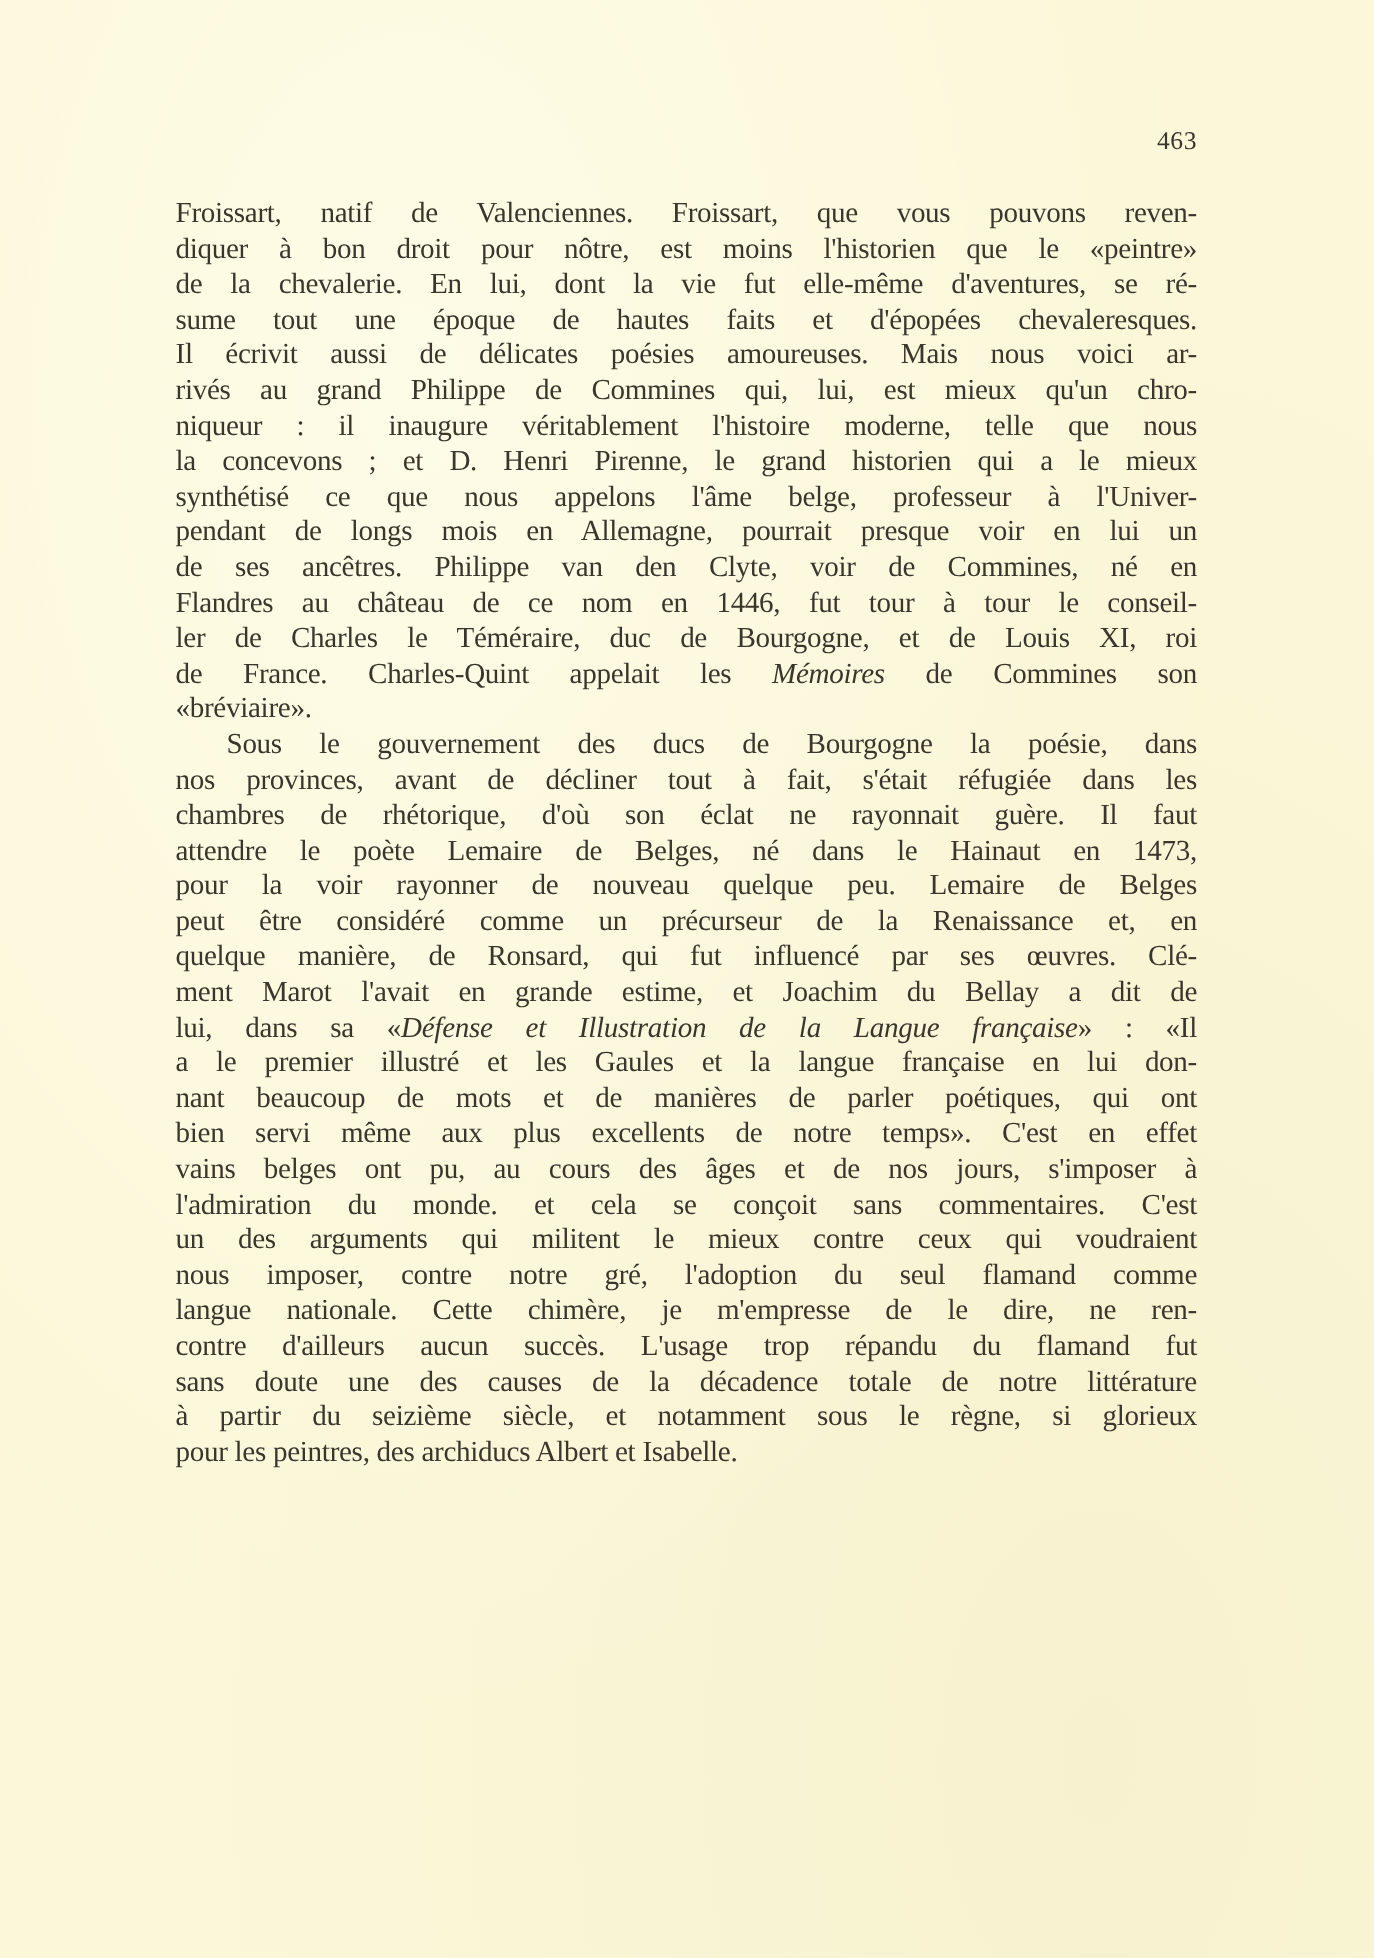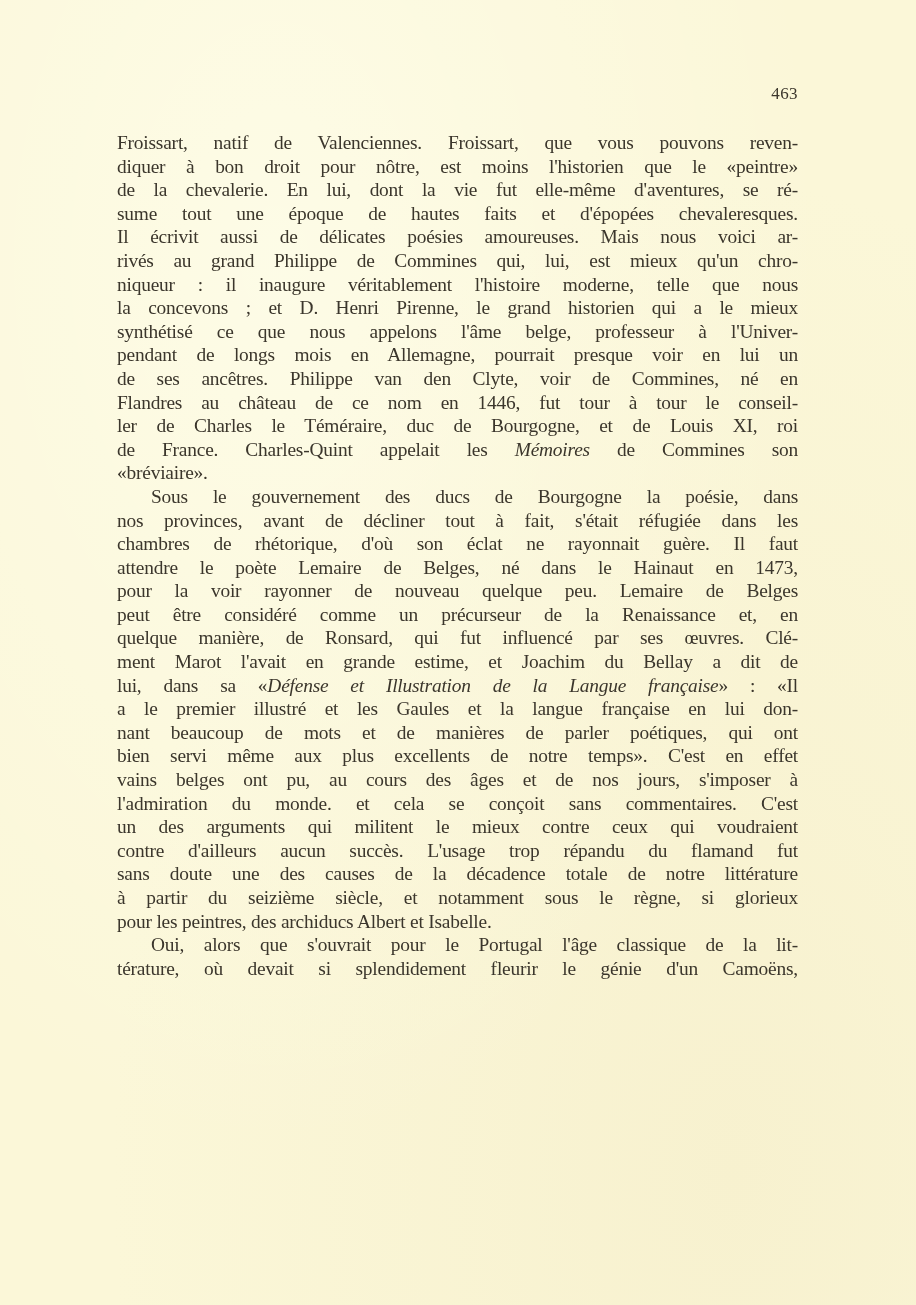--- a/index.html
+++ b/index.html
@@ -77,24 +77,22 @@
       <span class="line">peut être considéré comme un précurseur de la Renaissance et, en</span>
       <span class="line">quelque manière, de Ronsard, qui fut influencé par ses œuvres. Clé-</span>
       <span class="line">ment Marot l'avait en grande estime, et Joachim du Bellay a dit de</span>
       <span class="line"><span>lui, dans sa «</span><em>Défense et Illustration de la Langue française</em><span>» : «Il</span></span>
       <span class="line">a le premier illustré et les Gaules et la langue française en lui don-</span>
       <span class="line">nant beaucoup de mots et de manières de parler poétiques, qui ont</span>
       <span class="line">bien servi même aux plus excellents de notre temps». C'est en effet</span>
       <span class="line">vains belges ont pu, au cours des âges et de nos jours, s'imposer à</span>
       <span class="line">l'admiration du monde. et cela se conçoit sans commentaires. C'est</span>
       <span class="line">un des arguments qui militent le mieux contre ceux qui voudraient</span>
+      <span class="line">nous imposer, contre notre gré, l'adoption du seul flamand comme</span>
+      <span class="line">langue nationale. Cette chimère, je m'empresse de le dire, ne ren-</span>
       <span class="line">contre d'ailleurs aucun succès. L'usage trop répandu du flamand fut</span>
       <span class="line">sans doute une des causes de la décadence totale de notre littérature</span>
       <span class="line">à partir du seizième siècle, et notamment sous le règne, si glorieux</span>
       <span class="line last">pour les peintres, des archiducs Albert et Isabelle.</span>
     </div>
 
-    <div>
-      <span class="line indent">Oui, alors que s'ouvrait pour le Portugal l'âge classique de la lit-</span>
-      <span class="line">térature, où devait si splendidement fleurir le génie d'un Camoëns,</span>
-    </div>
   </div>
 </div>
 
 </body></html>

